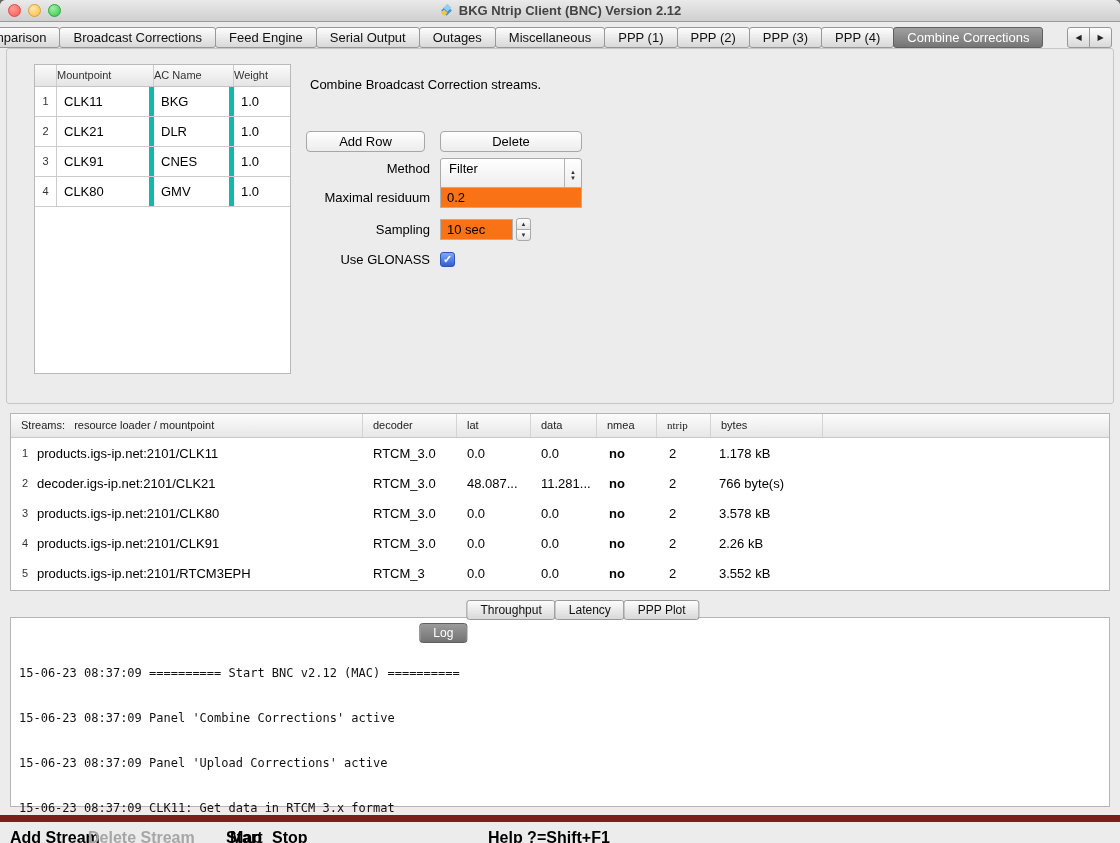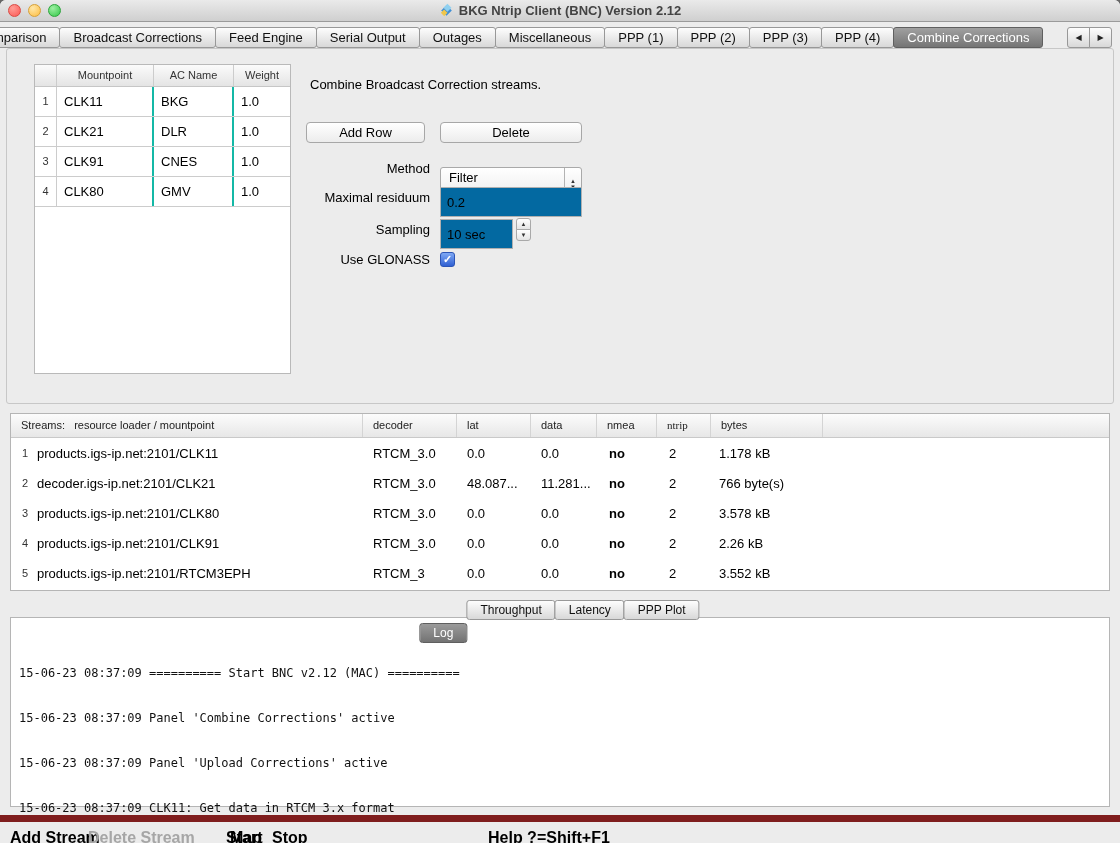--- a/index.html
+++ b/index.html
@@ -49,50 +49,50 @@
     position:absolute; left:6px; top:48px; width:1108px; height:356px;
     border:1px solid #c7c7c7; border-radius:3px;
   }
   
   .mp-table {
     position:absolute; left:34px; top:64px; width:257px; height:310px;
     background:#fff; border:1px solid #b9b9b9;
   }
   .mp-header { display:flex; height:22px; background:linear-gradient(#fbfbfb,#e4e4e4); border-bottom:1px solid #c6c6c6; font-size:11px; color:#333; }
   .mp-corner { width:22px; border-right:1px solid #cccccc; }
-  .mp-h { border-right:1px solid #cccccc; text-align:center; line-height:21px; }
+  .mp-h { border-right:1px solid #cccccc; text-align:left; line-height:21px; }
   .mp-h.h-mount { width:97px; } .mp-h.h-ac { width:80px; } .mp-h.h-weight { width:56px; border-right:none; }
   .mp-row { display:flex; height:30px; border-bottom:1px solid #cccccc; }
   .mp-num { width:22px; border-right:1px solid #cccccc; font-size:11px; color:#333; text-align:center; line-height:29px; }
-  .mp-cell { line-height:29px; padding-left:7px; font-size:13px; border-right:2px solid #14b8a6; overflow:hidden; }
+  .mp-cell { line-height:29px; padding-left:7px; font-size:13px; border-right:5px solid #14b8a6; overflow:hidden; }
   .mp-cell.c-mount { width:97px; } .mp-cell.c-ac { width:80px; } .mp-cell.c-weight { width:56px; border-right:none; }
   
   .description { position:absolute; left:310px; top:77px; font-size:13px; }
   .btn {
     position:absolute; height:21px; border:1px solid #a7a7a7; border-radius:4px;
     background:linear-gradient(#ffffff,#ececec); font-size:13px; text-align:center;
-    line-height:19px; font-family:inherit; cursor:default;
+    line-height:19px; font-family:inherit; cursor:default;margin-top:9px;
   }
   .btn.add-row { left:306px; top:122px; width:119px; }
   .btn.delete  { left:440px; top:122px; width:142px; }
   .form-label { position:absolute; left:230px; width:200px; text-align:right; font-size:13px; line-height:21px; }
   .combo {
     position:absolute; left:440px; top:158px; width:142px; height:34px;
     border:1px solid #a9a9a9; border-radius:3px; background:linear-gradient(#ffffff,#ebebeb);
-    display:flex; align-items:stretch;margin-top:9px;
+    display:flex; align-items:stretch;
   }
   .combo-text { flex:1; padding-left:8px; font-size:13px; line-height:19px; }
   .combo-stepper {
     width:17px; border-left:1px solid #b3b3b3; display:flex; flex-direction:column;
     align-items:center; justify-content:center; color:#333;
   }
   .combo-stepper span { font-size:6px; line-height:6px; }
   .text-input {
-    position:absolute; border:1px solid #b0b0b0; background:#0369a1; font-size:13px;
-    padding:0 6px; font-family:inherit; height:30px;
+    position:absolute; border:1px solid #b0b0b0; background:#f97316; font-size:13px;
+    padding:0 6px; font-family:inherit; height:21px;
   }
   .residuum-input { left:440px; top:187px; width:142px; }
   .sampling-input { left:440px; top:219px; width:73px; }
   .spinner { position:absolute; left:516px; top:218px; width:15px; height:23px; display:flex; flex-direction:column; }
   .spin-btn {
     flex:1; border:1px solid #a9a9a9; background:linear-gradient(#ffffff,#e4e4e4);
     font-size:6px; line-height:6px; color:#333; display:flex; align-items:center; justify-content:center;
   }
   .spin-btn.up { border-radius:3px 3px 0 0; }
   .spin-btn.down { border-radius:0 0 3px 3px; margin-top:-1px; }

